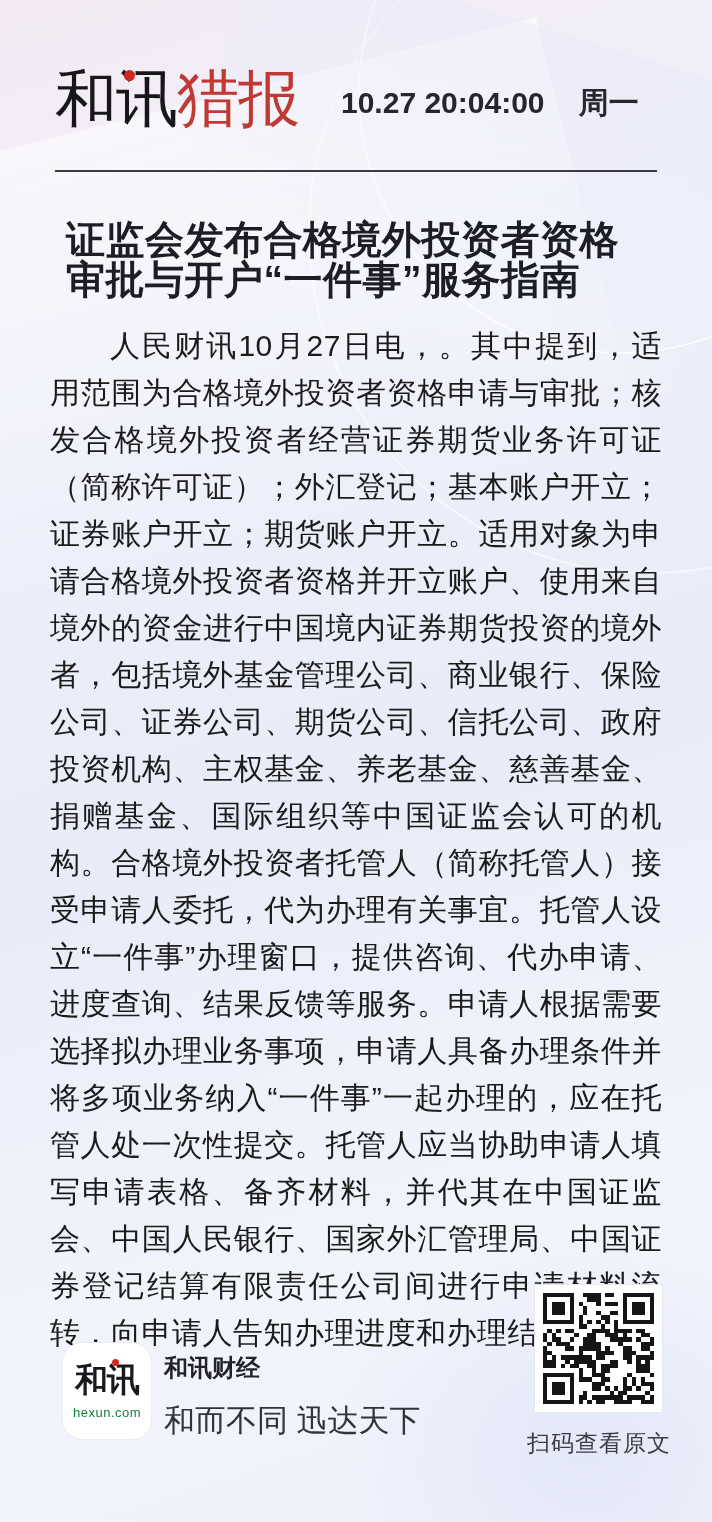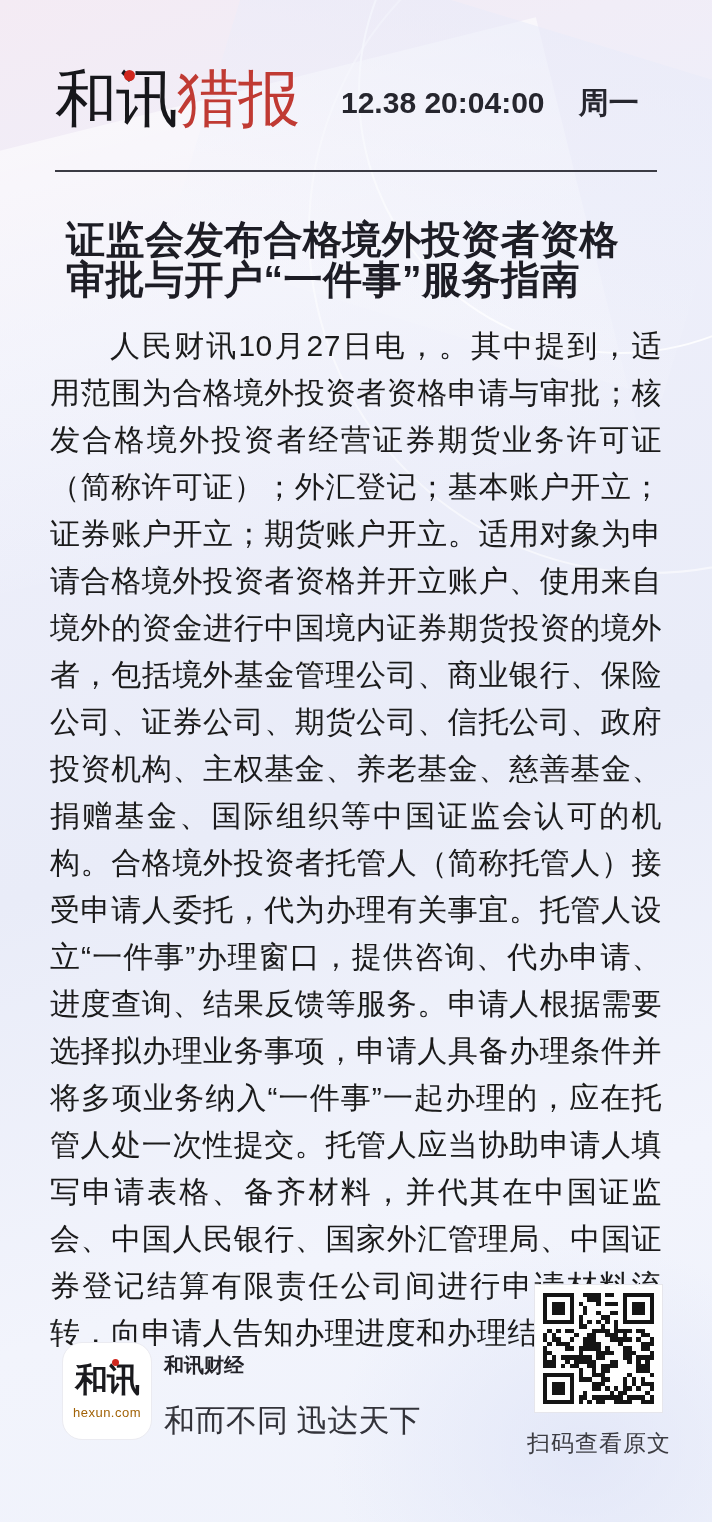--- a/index.html
+++ b/index.html
@@ -37,22 +37,22 @@
     font-size:39px;line-height:40px;font-weight:bold;color:#1d1d25;letter-spacing:0.5px;}
   .body-text{position:absolute;top:322px;left:50px;right:50px;margin:0;
     font-size:30px;line-height:47px;color:#1b1b1b;text-align:justify;text-indent:2em;letter-spacing:0.5px;}
 
   
   .logo-card{position:absolute;left:62px;top:1342px;width:90px;height:98px;background:#ffffff;
     border:1px solid #ebebf1;border-radius:20px;box-sizing:border-box;
     display:flex;flex-direction:column;align-items:center;justify-content:center;}
   .logo-text{position:relative;font-size:33px;font-weight:bold;color:#1a1a1e;line-height:1;letter-spacing:-1px;}
   .logo-dot{position:absolute;left:37px;top:-4px;width:7px;height:7px;border-radius:50%;background:#d0271e;}
-  .logo-domain{margin-top:9px;font-size:13px;color:#a16207;letter-spacing:0.5px;}
-  .account-name{position:absolute;left:164px;top:1352px;font-size:20px;font-weight:bold;color:#222228;}
+  .logo-domain{margin-top:9px;font-size:13px;color:#15803d;letter-spacing:0.5px;}
+  .account-name{position:absolute;left:164px;top:1352px;font-size:24px;font-weight:bold;color:#222228;}
   .slogan{position:absolute;left:164px;top:1400px;font-size:31px;color:#33333a;}
   .qr-card{position:absolute;left:534px;top:1284px;width:129px;height:129px;background:#ffffff;
     border:1px solid #e6e6ec;box-sizing:border-box;display:flex;align-items:center;justify-content:center;}
   .qr-card svg{width:111px;height:111px;shape-rendering:crispEdges;}
   .qr-caption{position:absolute;left:524px;top:1428px;width:150px;text-align:center;
     font-size:23px;color:#3c3c42;letter-spacing:1px;}
 </style>
 </head>
 <body>
 
@@ -63,21 +63,21 @@
   <div class="deco deco-panel-1"></div>
   <div class="deco deco-panel-2"></div>
   <div class="deco deco-blob"></div>
 
   <div class="header">
     <div class="brand">
       <span class="brand-black">和讯</span><span class="brand-red">猎报</span>
       <span class="brand-dot"></span>
     </div>
     <div class="timestamp">
-      <span>12.38 20:04:00</span>
+      <span>10.27 20:04:00</span>
       <span class="weekday">周一</span>
     </div>
   </div>
 
   <div class="divider"></div>
 
   <h1 class="title">证监会发布合格境外投资者资格审批与开户“一件事”服务指南</h1>
 
   <p class="body-text">人民财讯10月27日电，。其中提到，适用范围为合格境外投资者资格申请与审批；核发合格境外投资者经营证券期货业务许可证（简称许可证）；外汇登记；基本账户开立；证券账户开立；期货账户开立。适用对象为申请合格境外投资者资格并开立账户、使用来自境外的资金进行中国境内证券期货投资的境外者，包括境外基金管理公司、商业银行、保险公司、证券公司、期货公司、信托公司、政府投资机构、主权基金、养老基金、慈善基金、捐赠基金、国际组织等中国证监会认可的机构。合格境外投资者托管人（简称托管人）接受申请人委托，代为办理有关事宜。托管人设立“一件事”办理窗口，提供咨询、代办申请、进度查询、结果反馈等服务。申请人根据需要选择拟办理业务事项，申请人具备办理条件并将多项业务纳入“一件事”一起办理的，应在托管人处一次性提交。托管人应当协助申请人填写申请表格、备齐材料，并代其在中国证监会、中国人民银行、国家外汇管理局、中国证券登记结算有限责任公司间进行申请材料流转，向申请人告知办理进度和办理结果。</p>
 

